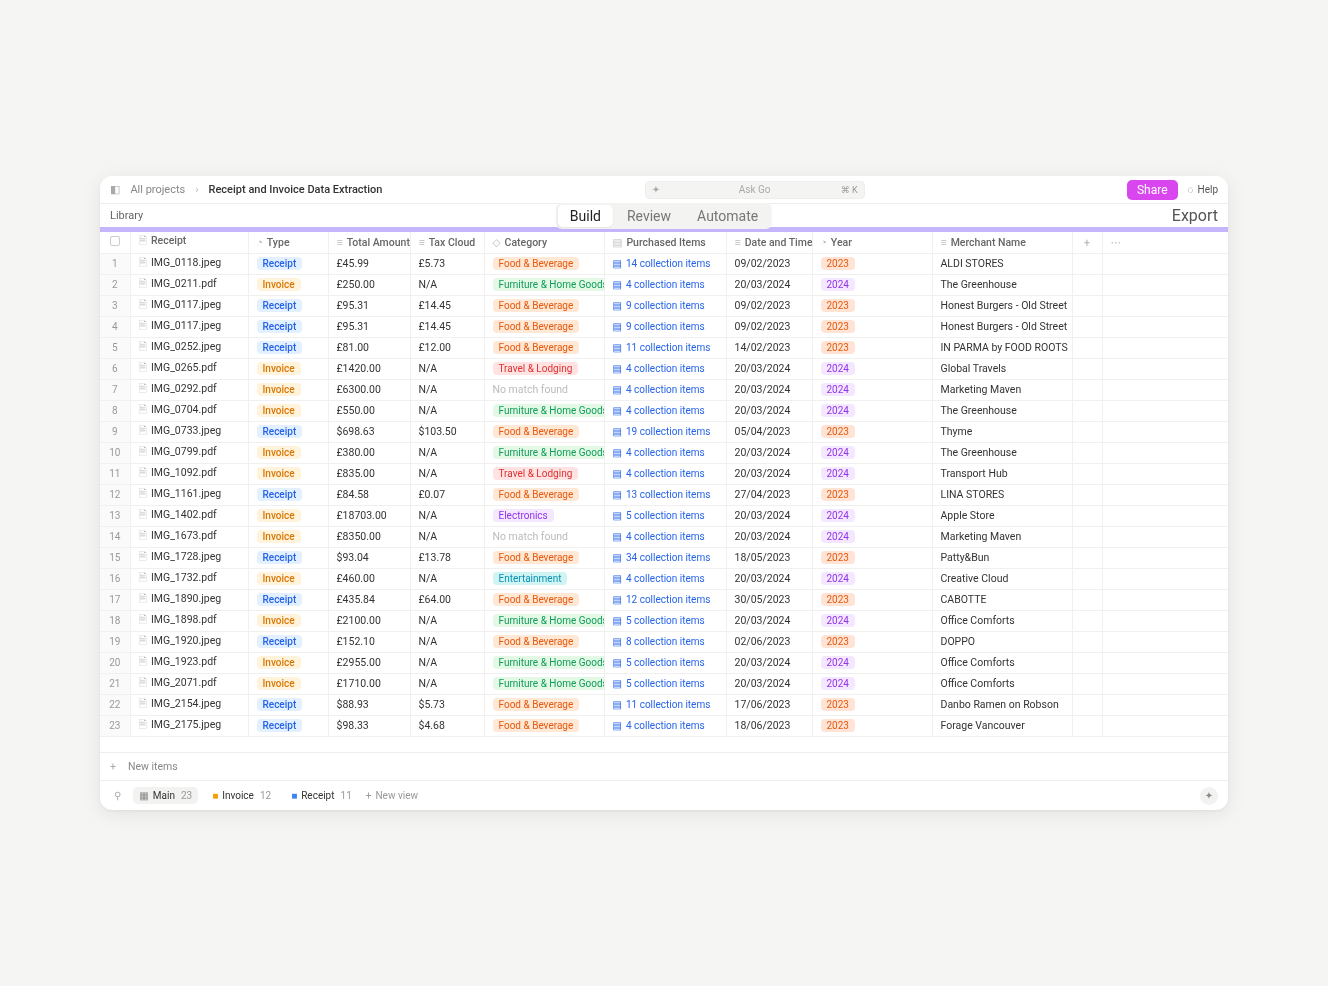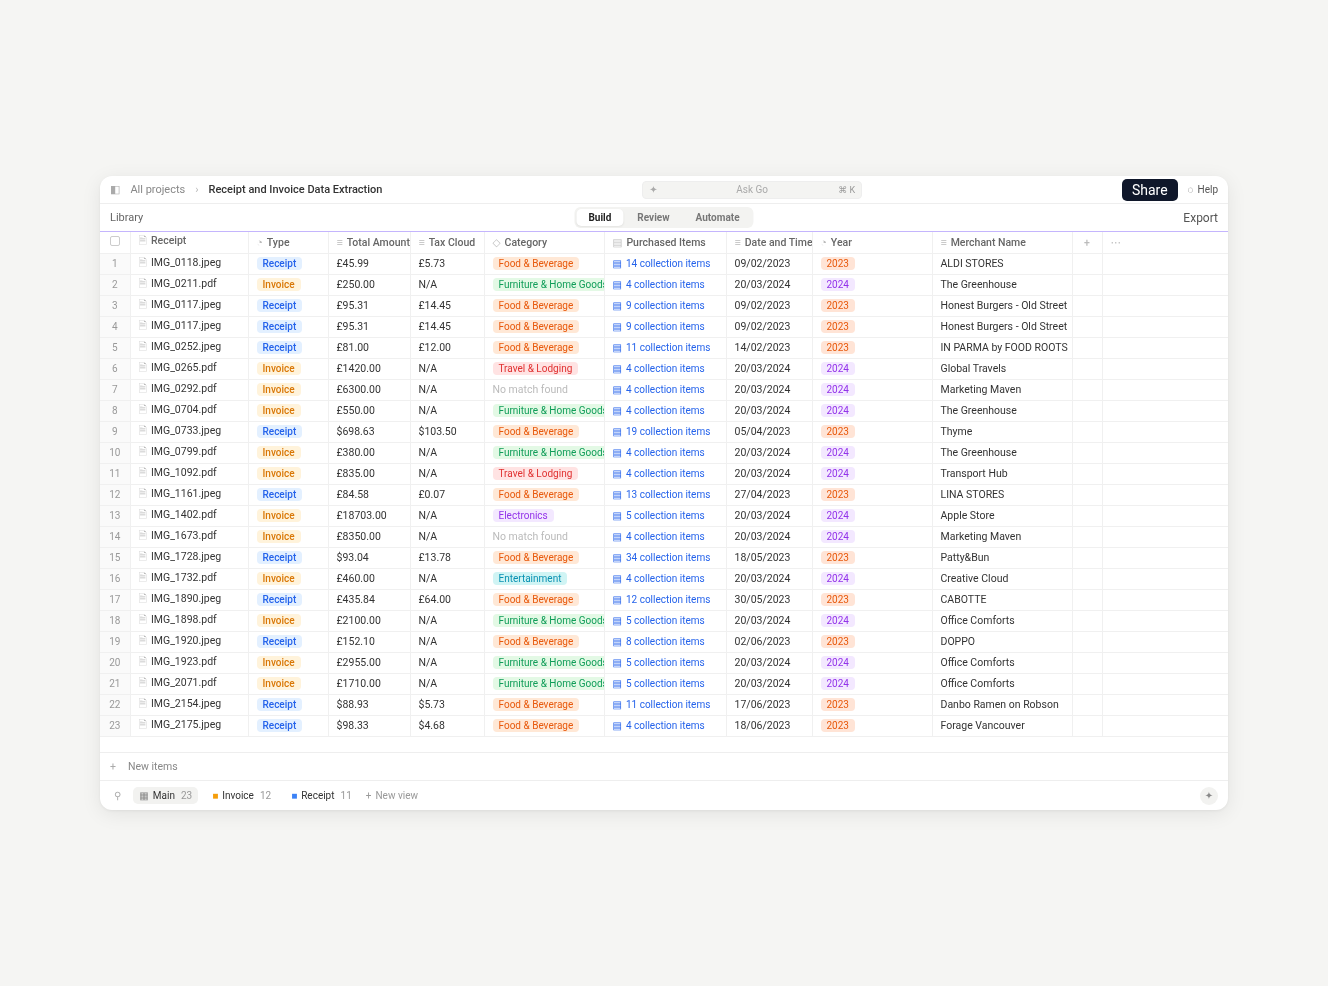--- a/index.html
+++ b/index.html
@@ -32,40 +32,40 @@
 .askgo {
   width: 220px; height: 18px;
   background: #f4f4f2; border: 1px solid #eee;
   border-radius: 4px; display: flex; align-items: center;
   justify-content: center; color: #aaa; font-size: 10px;
   position: relative;
 }
 .askgo .star { position: absolute; left: 6px; }
 .askgo .kbd { position: absolute; right: 6px; font-size: 9px; color: #999; }
 .share-btn {
-  background: #0f172a; color: #fff; border-radius: 5px;
-  padding: 3px 10px; font-size: 14px; cursor: pointer;
+  background: #d946ef; color: #fff; border-radius: 5px;
+  padding: 3px 10px; font-size: 12px; cursor: pointer;
 }
 .help-link { display: flex; align-items: center; gap: 4px; color: #555; font-size: 10px; cursor: pointer; }
 .toolbar {
   height: 28px; display: flex; align-items: center;
-  padding: 0 10px; border-bottom: 1px solid #c4b5fd;
+  padding: 0 10px; border-bottom: 5px solid #c4b5fd;
   font-size: 11px;
 }
 .toolbar .lib { color: #666; }
 .toolbar .centertabs {
   position: absolute; left: 50%; transform: translateX(-50%);
   display: flex; gap: 2px;
   background: #f3f3f1; padding: 2px; border-radius: 6px;
 }
 .toolbar .tab {
-  padding: 3px 12px; border-radius: 5px; color: #777; cursor: pointer; font-size: 10px; font-weight: bold;
+  padding: 3px 12px; border-radius: 5px; color: #777; cursor: pointer; font-size: 14px;
 }
 .toolbar .tab.active { background: #fff; color: #222; box-shadow: 0 1px 2px rgba(0,0,0,0.06); }
-.toolbar .export { margin-left: auto; color: #555; cursor: pointer; font-size: 12px; }
+.toolbar .export { margin-left: auto; color: #555; cursor: pointer; font-size: 16px; }
 .grid {
   flex: 1; overflow: auto;
 }
 table { border-collapse: collapse; width: 100%; table-layout: fixed; }
 th, td {
   border-bottom: 1px solid #f0f0f0;
   border-right: 1px solid #f0f0f0;
   padding: 0 8px; height: 21px;
   text-align: left; font-size: 10.5px; white-space: nowrap; overflow: hidden;
 }

